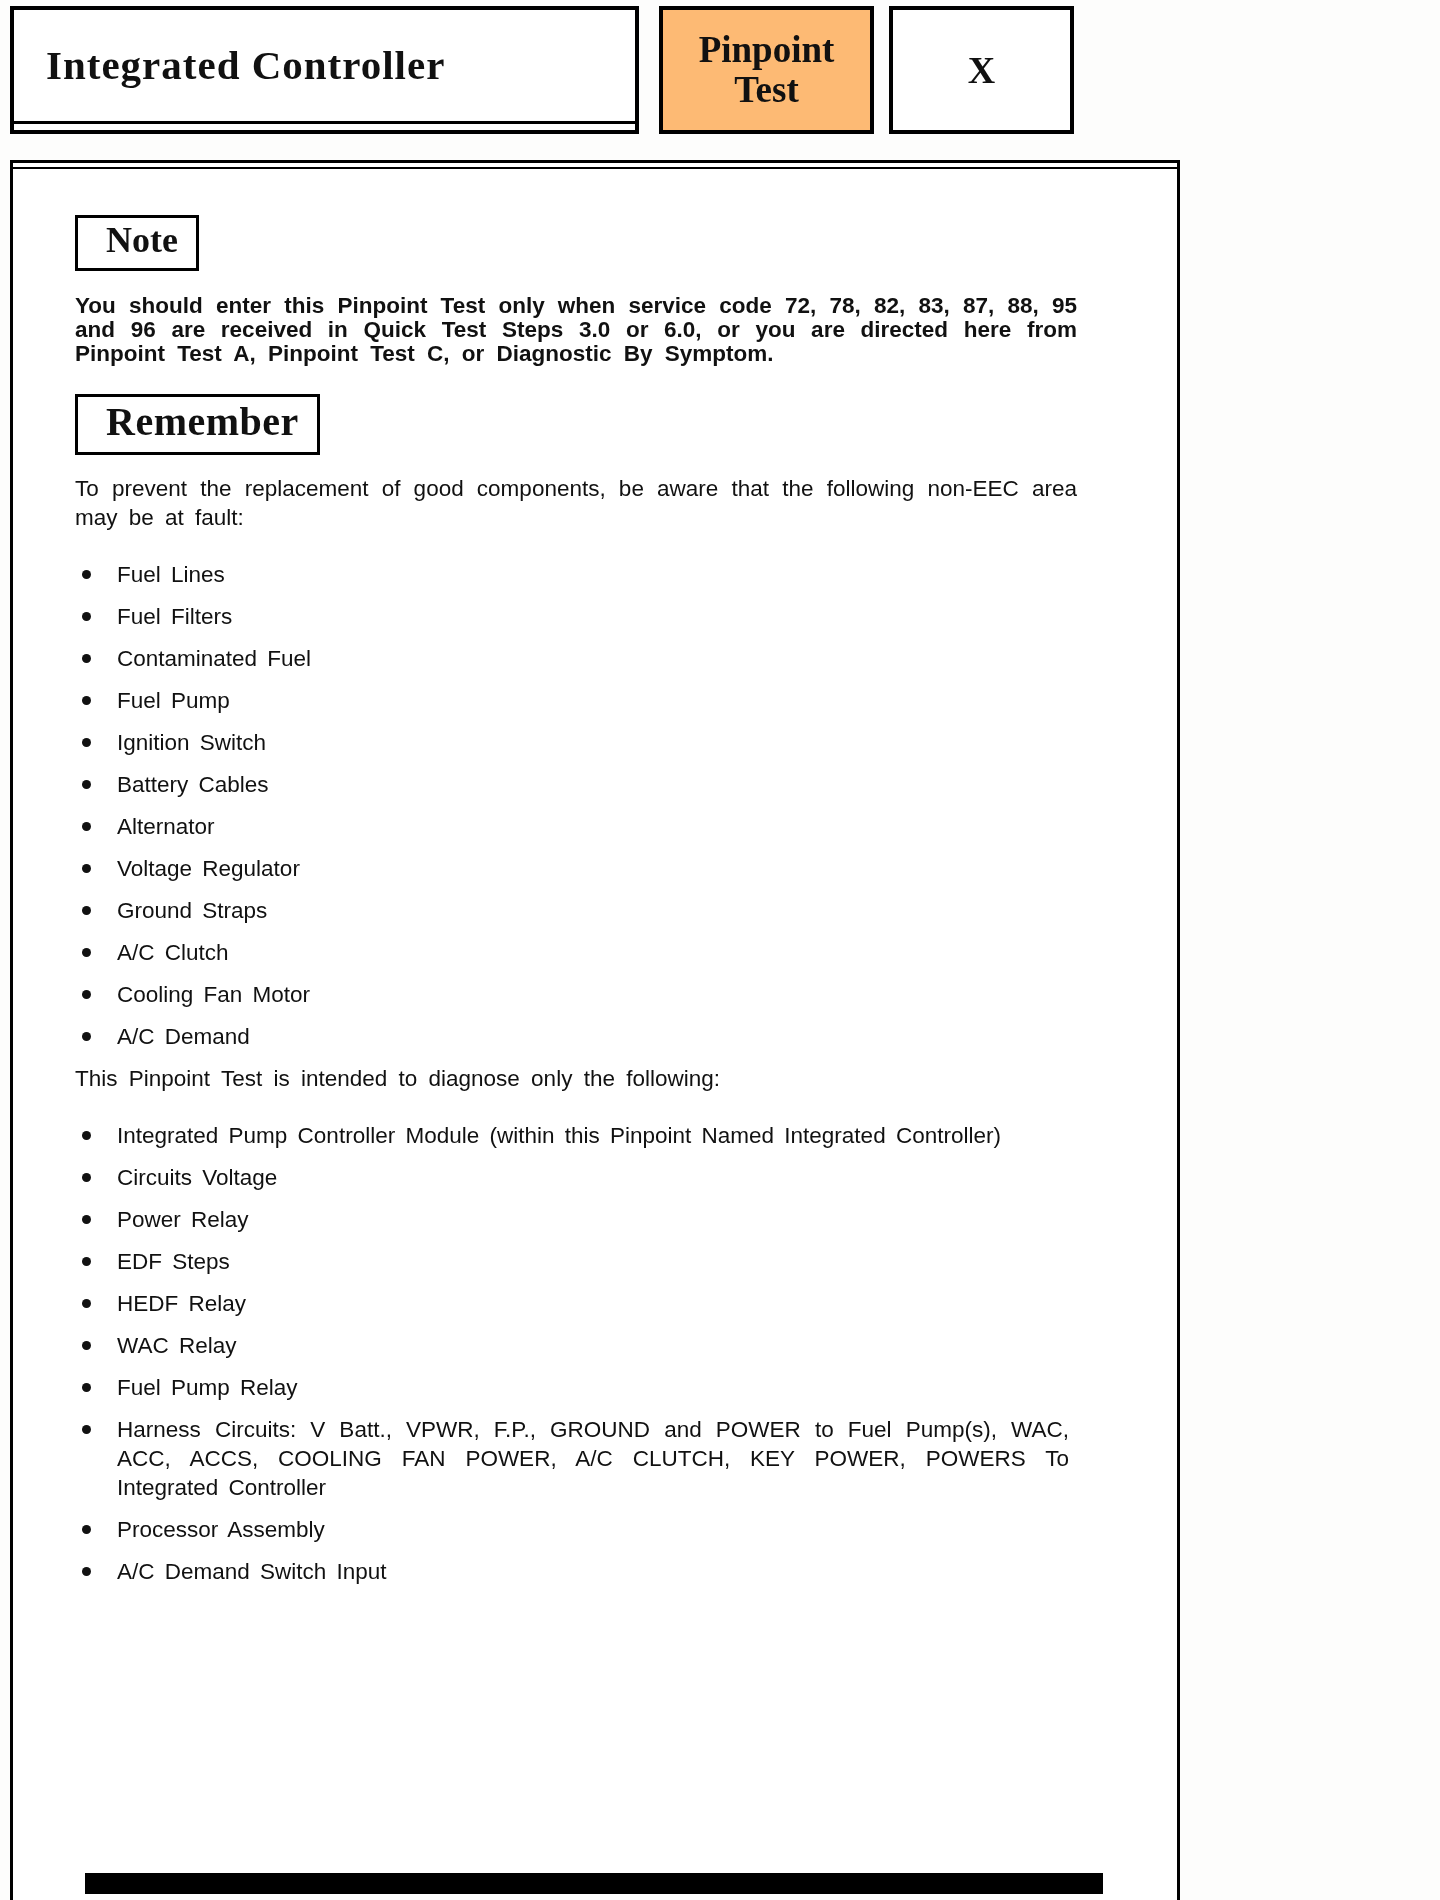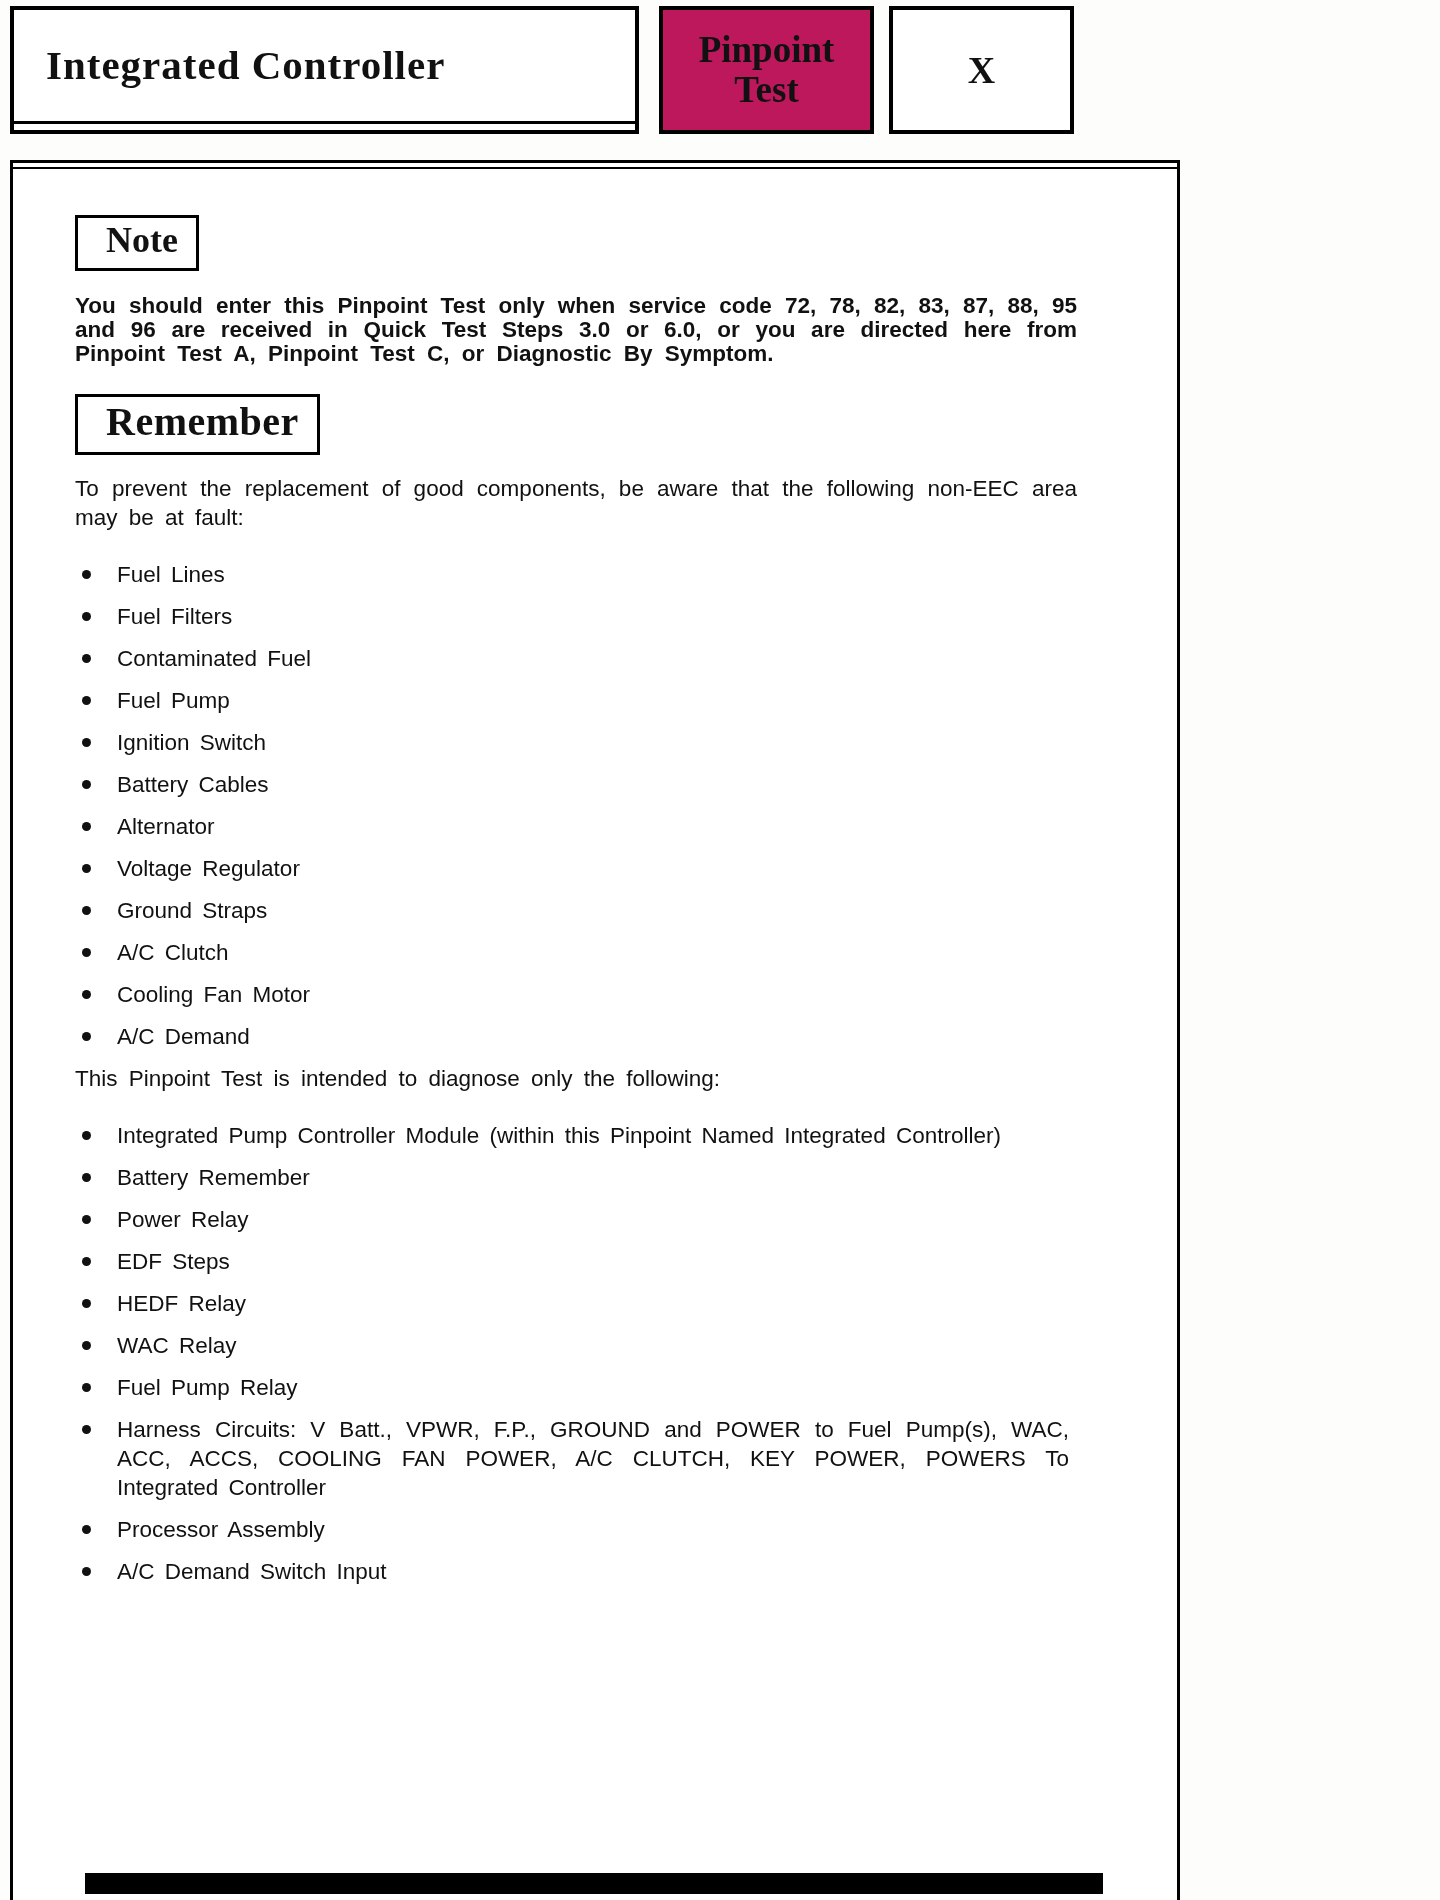--- a/index.html
+++ b/index.html
@@ -47,21 +47,21 @@
   .pinpoint-box {
     width: 215px; height: 128px;
     margin-left: 20px;
     border: 4px solid #000;
     display: flex; align-items: center; justify-content: center;
     text-align: center;
     font-family: "Liberation Serif", serif;
     font-weight: bold;
     font-size: 37px;
     line-height: 1.08;
-    background: #be185d;
+    background: #fdba74;
   }
   .x-box {
     width: 185px; height: 128px;
     margin-left: 15px;
     border: 4px solid #000;
     display: flex; align-items: center; justify-content: center;
     font-family: "Liberation Serif", serif;
     font-weight: bold;
     font-size: 38px;
     background: #fff;
@@ -193,21 +193,21 @@
       <li>Ground Straps</li>
       <li>A/C Clutch</li>
       <li>Cooling Fan Motor</li>
       <li>A/C Demand</li>
     </ul>
 
     <p class="body-text diagnose-intro">This Pinpoint Test is intended to diagnose only the following:</p>
 
     <ul class="bullet-list">
       <li>Integrated Pump Controller Module (within this Pinpoint Named Integrated Controller)</li>
-      <li>Battery Remember</li>
+      <li>Circuits Voltage</li>
       <li>Power Relay</li>
       <li>EDF Steps</li>
       <li>HEDF Relay</li>
       <li>WAC Relay</li>
       <li>Fuel Pump Relay</li>
       <li>Harness Circuits: V Batt., VPWR, F.P., GROUND and POWER to Fuel Pump(s), WAC, ACC, ACCS, COOLING FAN POWER, A/C CLUTCH, KEY POWER, POWERS To Integrated Controller</li>
       <li>Processor Assembly</li>
       <li>A/C Demand Switch Input</li>
     </ul>
 

